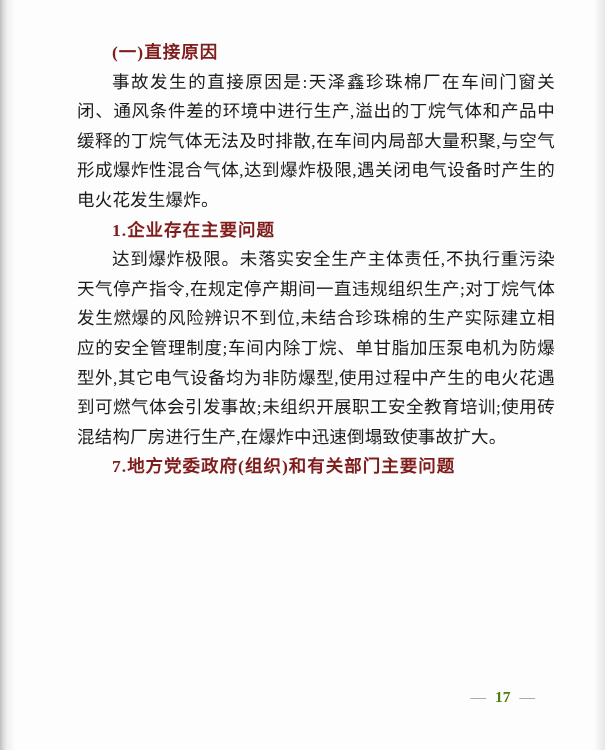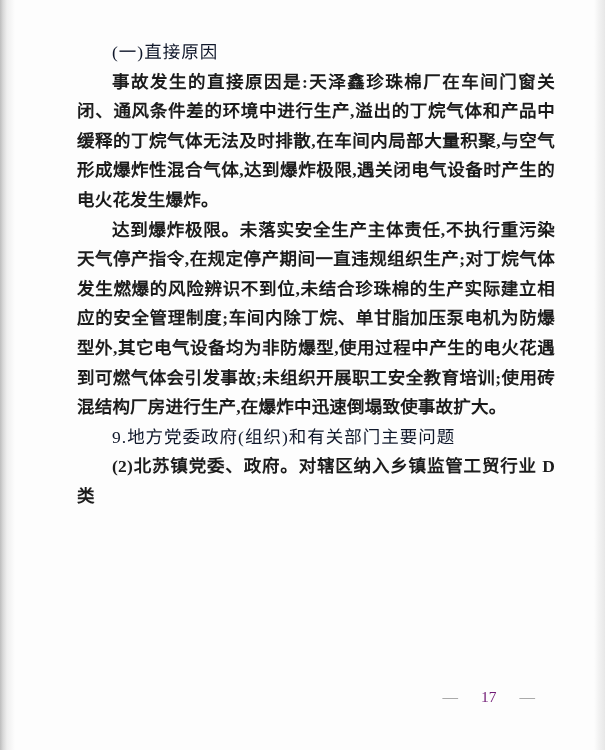--- a/index.html
+++ b/index.html
@@ -43,62 +43,62 @@
     color: #1c1c1c;
     font-size: 17.5px;
     line-height: 29.6px;
     letter-spacing: 0.2px;
   }
   .content p {
     margin: 0;
     padding: 0;
   }
   .heading {
-    font-weight: 400;
-    color: #0f172a;
+    font-weight: 700;
+    color: #7f1d1d;
     text-indent: 2em;
     letter-spacing: 1px;
   }
   .para {
     text-indent: 2em;
     text-align: justify;
     text-justify: inter-character;
-    font-weight: bold;
   }
   .footer {
     position: absolute;
     top: 687px;
     right: 70px;
     font-size: 15.5px;
     line-height: 20px;
     color: #2a2a2a;
     white-space: nowrap;
   }
   .footer .dash {
     color: #8f8f8f;
     letter-spacing: 0;
   }
   .footer .num {
-    margin: 0 23px;
-    color: #701a75;
+    margin: 0 9px;
+    color: #4d7c0f;
+    font-weight: bold;
   }
 </style>
 </head>
 <body>
 
 <div class="page">
 
   <div class="edge-left"></div>
   <div class="edge-right"></div>
 
   <main class="content">
     <p class="heading">(一)直接原因</p>
     <p class="para">事故发生的直接原因是:天泽鑫珍珠棉厂在车间门窗关闭、通风条件差的环境中进行生产,溢出的丁烷气体和产品中缓释的丁烷气体无法及时排散,在车间内局部大量积聚,与空气形成爆炸性混合气体,达到爆炸极限,遇关闭电气设备时产生的电火花发生爆炸。</p>
+    <p class="heading">1.企业存在主要问题</p>
     <p class="para">达到爆炸极限。未落实安全生产主体责任,不执行重污染天气停产指令,在规定停产期间一直违规组织生产;对丁烷气体发生燃爆的风险辨识不到位,未结合珍珠棉的生产实际建立相应的安全管理制度;车间内除丁烷、单甘脂加压泵电机为防爆型外,其它电气设备均为非防爆型,使用过程中产生的电火花遇到可燃气体会引发事故;未组织开展职工安全教育培训;使用砖混结构厂房进行生产,在爆炸中迅速倒塌致使事故扩大。</p>
-    <p class="heading">9.地方党委政府(组织)和有关部门主要问题</p>
-    <p class="para">(2)北苏镇党委、政府。对辖区纳入乡镇监管工贸行业 D 类</p>
+    <p class="heading">7.地方党委政府(组织)和有关部门主要问题</p>
   </main>
 
   <div class="footer">
     <span class="dash">—</span><span class="num">17</span><span class="dash">—</span>
   </div>
 
 </div>
 
 </body></html>

